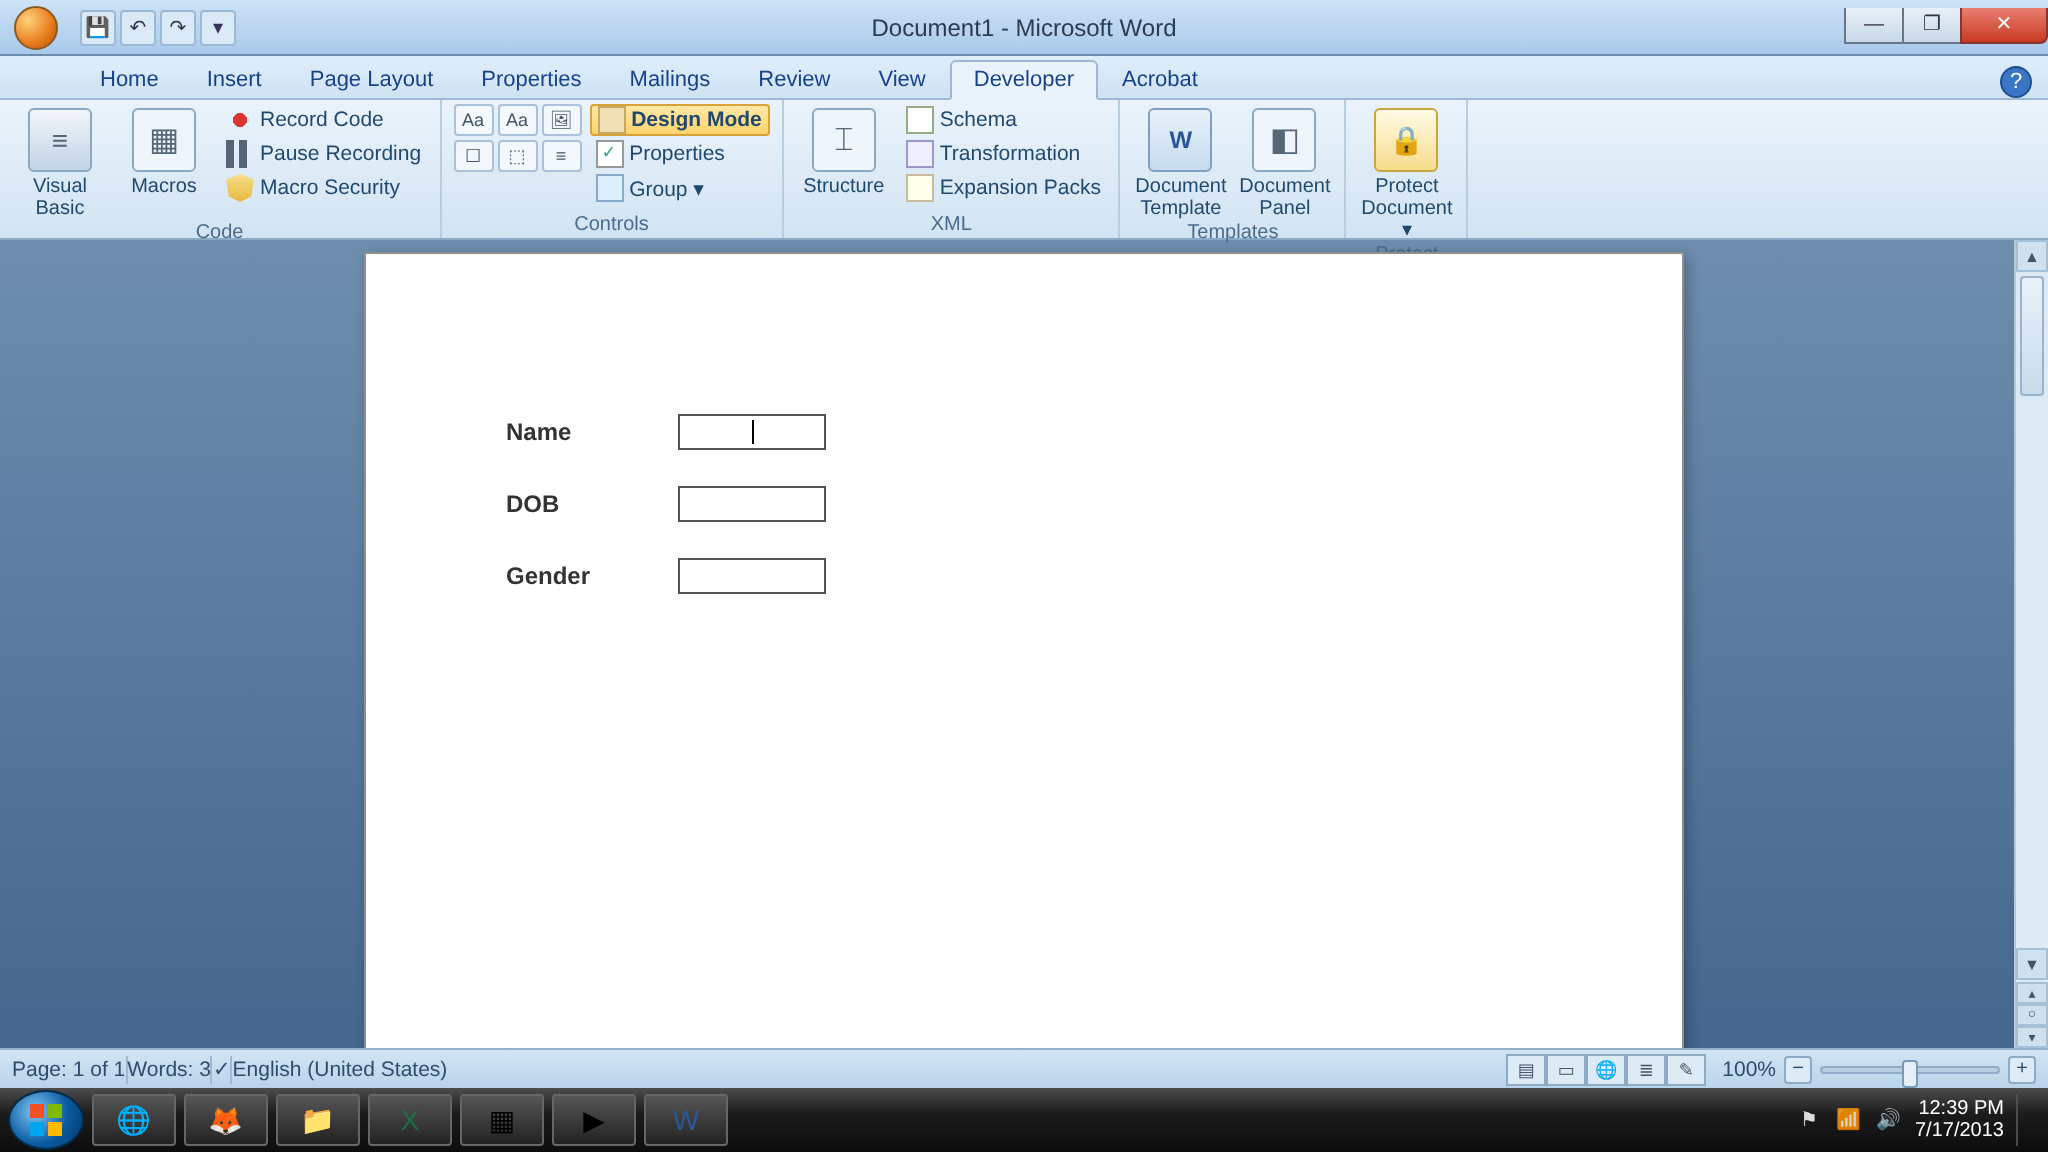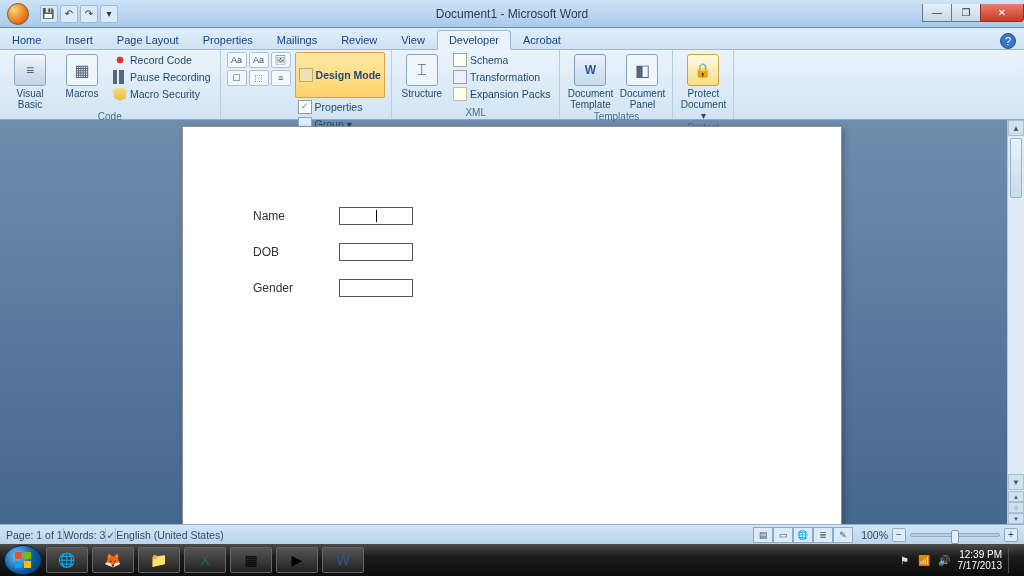--- a/index.html
+++ b/index.html
@@ -10,37 +10,37 @@
 .office-btn { width:36px; height:28px; display:flex; align-items:center; justify-content:center; }
 .office-orb { width:22px; height:22px; border-radius:50%; background:radial-gradient(circle at 30% 30%,#ffd27a,#e77b1c 60%,#b54d0c); border:1px solid #8a5a1f; }
 .qat { display:flex; gap:2px; margin-left:4px; }
 .qat-btn { width:18px; height:18px; background:#dbeaf7; border:1px solid #9abad8; border-radius:2px; display:flex; align-items:center; justify-content:center; font-size:10px; color:#335; }
 .title-text { position:absolute; left:50%; transform:translateX(-50%); font-size:12px; color:#2a3d50; }
 .win-controls { margin-left:auto; display:flex; height:20px; }
 .win-btn { width:30px; height:18px; border:1px solid #678; border-top:none; margin-left:-1px; background:linear-gradient(#e8f0f8,#c7d8e8); display:flex; align-items:center; justify-content:center; font-size:10px; color:#334; }
 .win-btn.close { background:linear-gradient(#e97e6f,#c83a22); color:#fff; border-color:#833; width:44px; border-radius:0 0 4px 0; }
 
 
-.tabs { height:22px; background:linear-gradient(#dfeefb,#cfe2f2); display:flex; align-items:flex-end; border-bottom:1px solid #9cbad6; font-size:11px; }
+.tabs { height:22px; background:linear-gradient(#dfeefb,#cfe2f2); display:flex; align-items:flex-end; padding-left:38px; border-bottom:1px solid #9cbad6; font-size:11px; }
 .tab { padding:3px 11px; color:#15428b; cursor:pointer; border:1px solid transparent; border-bottom:none; }
 .tab.active { background:#eaf3fb; border:1px solid #9cbad6; border-bottom:1px solid #eaf3fb; border-radius:3px 3px 0 0; position:relative; top:1px; }
 .help-btn { margin-left:auto; margin-right:8px; width:16px; height:16px; background:#3a76c4; color:#fff; border-radius:50%; font-size:11px; display:flex; align-items:center; justify-content:center; border:1px solid #1f4f90; }
 
 
 .ribbon { height:70px; background:linear-gradient(#eaf3fb,#d2e4f3); display:flex; border-bottom:1px solid #8aaac8; font-size:11px; }
 .group { border-right:1px solid #b6cee2; padding:2px 6px 0 6px; display:flex; flex-direction:column; }
 .group-body { flex:1; display:flex; gap:4px; }
 .group-label { text-align:center; color:#4a6b8c; font-size:10px; padding:1px 0; }
 .big-btn { display:flex; flex-direction:column; align-items:center; justify-content:flex-start; width:48px; padding-top:2px; color:#1f496e; cursor:pointer; }
 .big-btn .ico { width:32px; height:32px; margin-bottom:2px; }
 .big-btn span { font-size:10px; line-height:11px; text-align:center; }
 .vlist { display:flex; flex-direction:column; gap:1px; justify-content:flex-start; }
 .sm-btn { display:flex; align-items:center; gap:3px; padding:1px 3px; color:#1f496e; font-size:10.5px; white-space:nowrap; cursor:pointer; }
 .sm-btn .ic { width:14px; height:14px; flex-shrink:0; }
-.sm-btn.toggle-on { background:linear-gradient(#ffe8a6,#ffd36b); border:1px solid #d9a23a; padding:15px 3px; border-radius:2px; font-weight:bold; }
+.sm-btn.toggle-on { background:linear-gradient(#ffe8a6,#ffd36b); border:1px solid #d9a23a; padding:0 3px; border-radius:2px; font-weight:bold; }
 .ctrl-grid { display:grid; grid-template-columns:repeat(3,20px); gap:2px; }
 .ctrl-grid div { width:20px; height:16px; border:1px solid #a9c2d9; background:#f2f8fc; border-radius:2px; display:flex; align-items:center; justify-content:center; font-size:9px; color:#456; }
 
 
 .ico-vb { background:linear-gradient(#f3f6fa,#c0d3e6); border:1px solid #89a8c4; border-radius:3px; position:relative; }
 .ico-vb::after { content:"≡"; position:absolute; inset:0; display:flex; align-items:center; justify-content:center; font-size:14px; color:#567; }
 .ico-mac { background:#eef5fb; border:1px solid #89a8c4; border-radius:3px; position:relative; }
 .ico-mac::after { content:"▦"; position:absolute; inset:0; display:flex; align-items:center; justify-content:center; font-size:16px; color:#567; }
 .ico-struct { background:#eef5fb; border:1px solid #89a8c4; border-radius:3px; position:relative; }
 .ico-struct::after { content:"⌶"; position:absolute; inset:0; display:flex; align-items:center; justify-content:center; font-size:16px; color:#567; }
@@ -58,21 +58,21 @@
 .ic-prop::after { content:"✓"; font-size:9px; color:#3a7; display:block; text-align:center; }
 .ic-grp { background:#def; border:1px solid #8ac; }
 .ic-schema { background:#fff; border:1px solid #9a8; }
 .ic-trans { background:#eef; border:1px solid #99c; }
 .ic-exp { background:#ffe; border:1px solid #cb9; }
 
 
 .doc-area { position:absolute; top:120px; left:0; right:0; bottom:52px; display:flex; justify-content:center; overflow:hidden; }
 .page { position:absolute; top:6px; width:660px; height:480px; background:#fff; border:1px solid #8f8f8f; box-shadow:2px 2px 6px rgba(0,0,0,0.25); padding:80px 70px; }
 .field-row { display:flex; align-items:center; margin-bottom:18px; font-size:12px; font-family:Calibri,sans-serif; }
-.field-row .lbl { width:86px; font-weight:normal; color:#333; }
+.field-row .lbl { width:86px; font-weight:bold; color:#333; }
 .field-box { width:74px; height:18px; border:1px solid #555; position:relative; }
 .field-box.cursor::after { content:""; position:absolute; left:50%; top:2px; bottom:2px; width:1px; background:#000; }
 .scroll-v { position:absolute; right:0; top:120px; bottom:52px; width:17px; background:#dde9f3; border-left:1px solid #b3c8da; }
 .scroll-v .arrow { height:16px; background:#cfe0ee; border:1px solid #a7c0d6; margin:0; display:flex; align-items:center; justify-content:center; font-size:8px; color:#456; }
 .scroll-v .thumb { position:absolute; top:18px; left:2px; right:2px; height:60px; background:linear-gradient(#e9f2fa,#c7dbeb); border:1px solid #97b5cf; border-radius:2px; }
 .scroll-v .arrow.dn { position:absolute; bottom:34px; left:0; right:0; }
 .scroll-v .nav-btns { position:absolute; bottom:0; left:0; right:0; }
 .scroll-v .nav-btns div { height:11px; background:#cfe0ee; border:1px solid #a7c0d6; font-size:7px; display:flex; align-items:center; justify-content:center; color:#456; }
 
 

